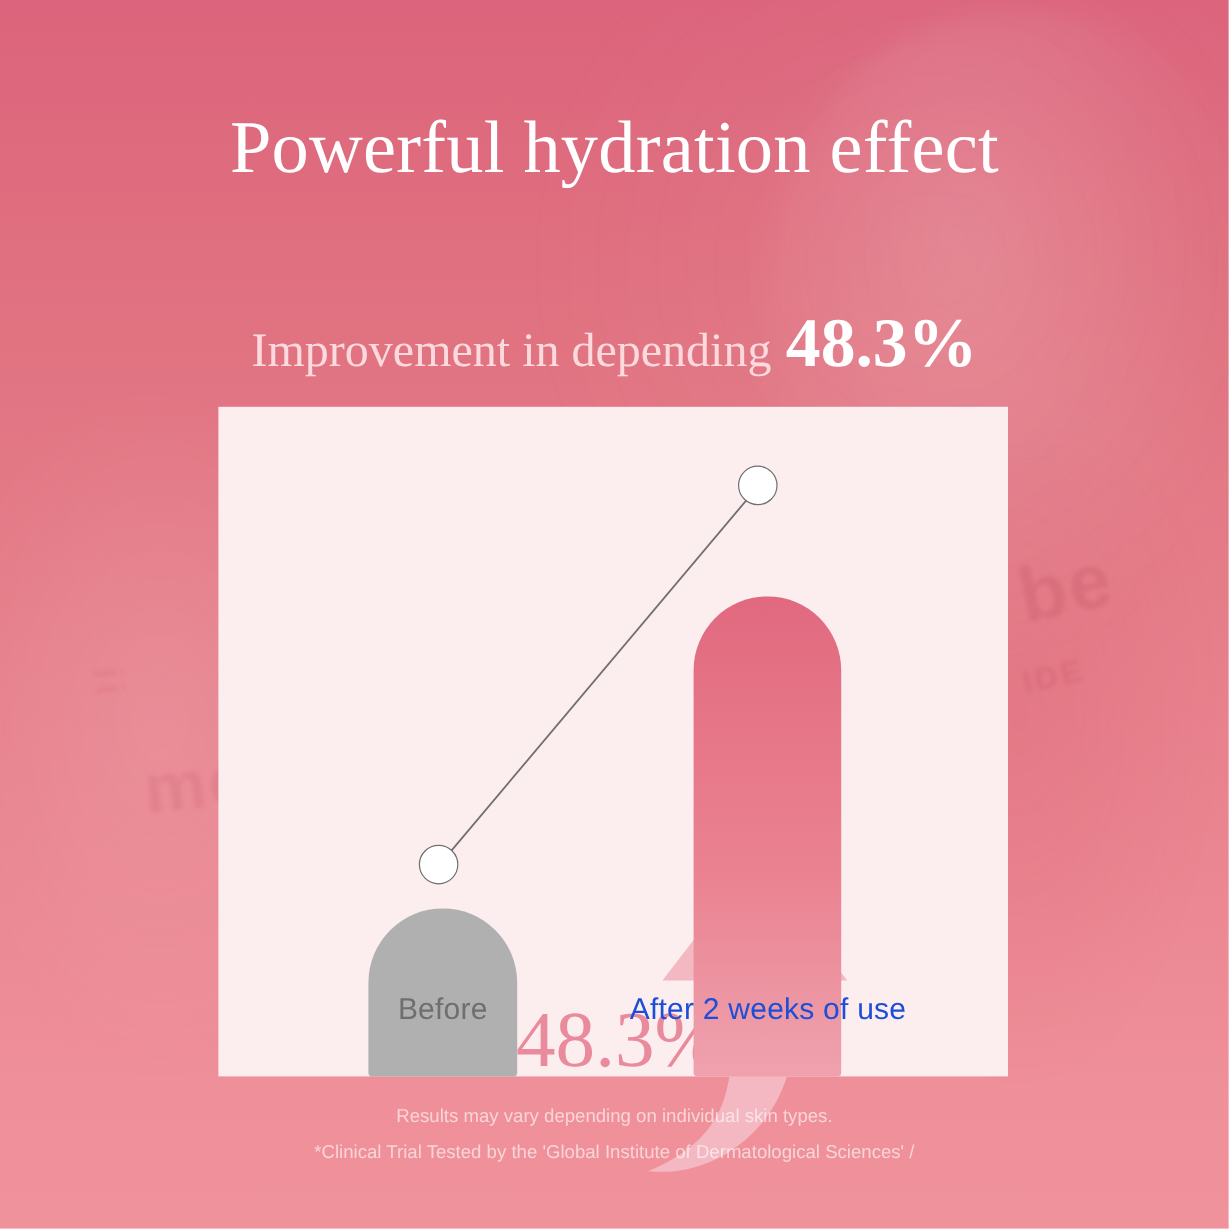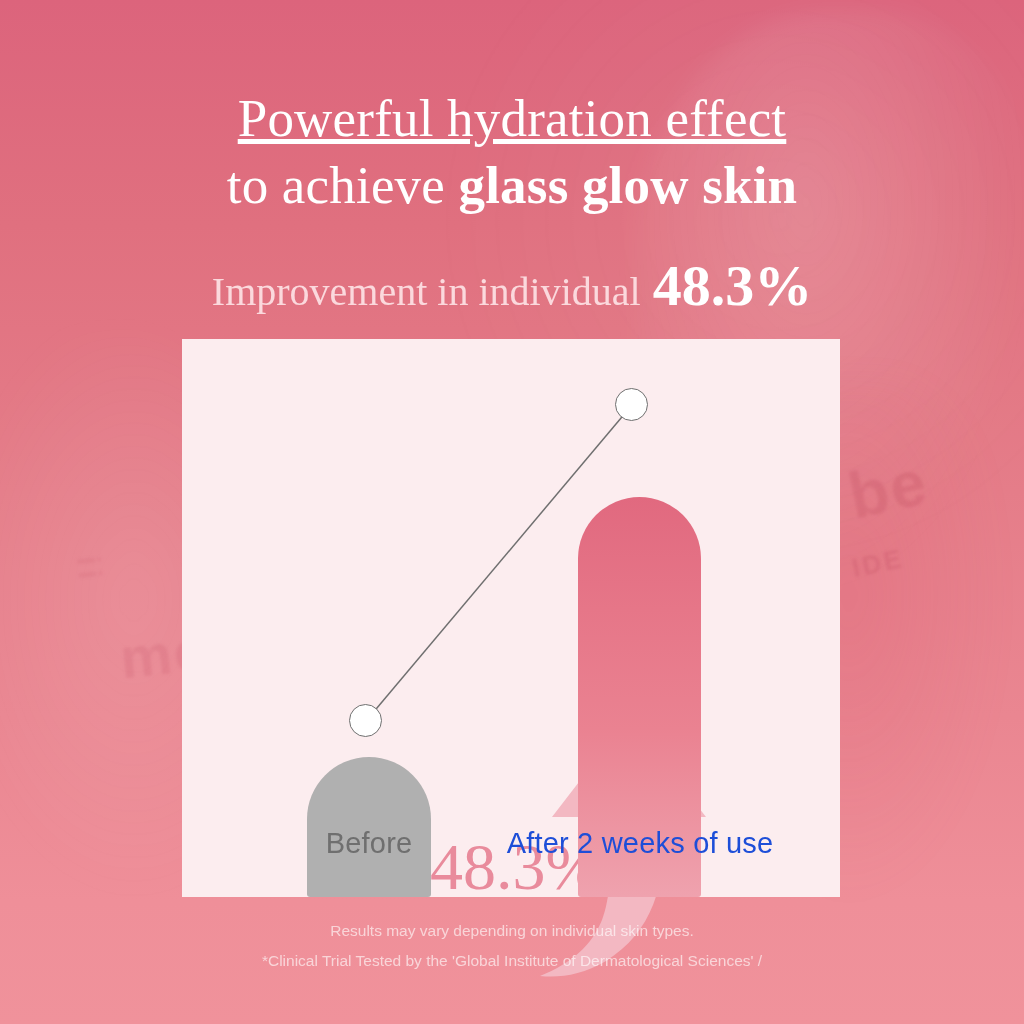--- a/index.html
+++ b/index.html
@@ -26,21 +26,21 @@
       font-family:"Liberation Sans",sans-serif;font-weight:700;letter-spacing:2px;}
   .wm-be{right:96px;top:452px;font-size:64px;transform:rotate(-12deg);}
   .wm-ide{right:120px;top:548px;font-size:26px;transform:rotate(-12deg);letter-spacing:3px;}
   .wm-ml{left:120px;top:620px;font-size:58px;color:rgba(190,70,92,.17);transform:rotate(-6deg);}
   .wm-ll{left:70px;top:556px;font-size:34px;color:rgba(190,70,92,.13);transform:rotate(-6deg);
       writing-mode:vertical-rl;letter-spacing:4px;}
 
   
   .head{position:absolute;left:0;right:0;top:92px;text-align:center;
         font-family:"Liberation Serif",serif;color:#ffffff;line-height:1.0;}
-  .h-l1{font-size:53px;font-weight:400;letter-spacing:.2px;text-decoration:underline;}
+  .h-l1{font-size:62px;font-weight:400;letter-spacing:.2px;}
   .h-l2{font-size:53px;font-weight:400;margin-top:14px;letter-spacing:.2px;}
   .h-l2 .bold{font-weight:700;}
   .sub{position:absolute;left:0;right:0;top:252px;text-align:center;
        font-family:"Liberation Serif",serif;white-space:nowrap;}
   .sub-t{font-size:40px;color:#fbd9dd;font-weight:400;vertical-align:baseline;}
   .sub-n{font-size:58px;color:#ffffff;font-weight:700;vertical-align:baseline;margin-left:12px;}
 
   
   .panel{position:absolute;left:182px;top:339px;width:658px;height:558px;
          background:#fcedef;}
@@ -59,21 +59,21 @@
   .bar-after{left:396px;width:123px;height:400px;
              background:linear-gradient(180deg,#e1697f 0%,#e67688 28%,#ea8291 58%,#efa2ae 100%);
              border-radius:62px 62px 3px 3px;}
 
   .conn{position:absolute;inset:0;}
   .dot{position:absolute;width:33px;height:33px;border-radius:50%;
        background:#ffffff;border:1.4px solid #6f6f6f;box-sizing:border-box;}
   .dot-before{left:167px;top:365px;}
   .dot-after{left:433px;top:49px;}
 
-  .xlab{position:absolute;font-size:29px;letter-spacing:.2px;}
+  .xlab{position:absolute;font-size:25px;letter-spacing:.2px;}
   .xlab-before{left:72px;top:488px;width:230px;text-align:center;color:#6f6f6f;}
   .xlab-after{left:290px;top:488px;width:336px;text-align:center;color:#1d4ed8;}
 
   
   .foot{position:absolute;left:0;right:0;top:916px;text-align:center;
         color:rgba(255,255,255,.62);font-size:15.5px;line-height:1.95;
         font-family:"Liberation Sans",sans-serif;}
 </style>
 </head>
 <body>
@@ -84,24 +84,23 @@
   <div class="wm wm-bottle-r"></div>
   <div class="wm wm-bottle-r2"></div>
   <div class="wm wm-bottle-l"></div>
   <div class="wm-text wm-be">be</div>
   <div class="wm-text wm-ide">IDE</div>
   <div class="wm-text wm-ml">me</div>
   <div class="wm-text wm-ll">ii</div>
 
   <div class="head">
     <div class="h-l1">Powerful hydration effect</div>
-    <div class="h-l2"><span>to achieve </span><span class="bold">glass glow skin</span></div>
   </div>
 
-  <div class="sub"><span class="sub-t">Improvement in individual</span><span class="sub-n">48.3%</span></div>
+  <div class="sub"><span class="sub-t">Improvement in depending</span><span class="sub-n">48.3%</span></div>
 
   <div class="panel">
     <div class="panel-inner">
 
       <svg class="arrow" viewBox="0 0 190 260">
         <path d="M95 0 L172 100 L132 100 C132 170 118 215 72 244 C48 258 26 261 6 259
                  C38 246 58 228 68 203 C76 182 78 152 78 100 L18 100 Z" fill="#f3b8c2"></path>
       </svg>
 
       <div class="val">48.3%</div>

